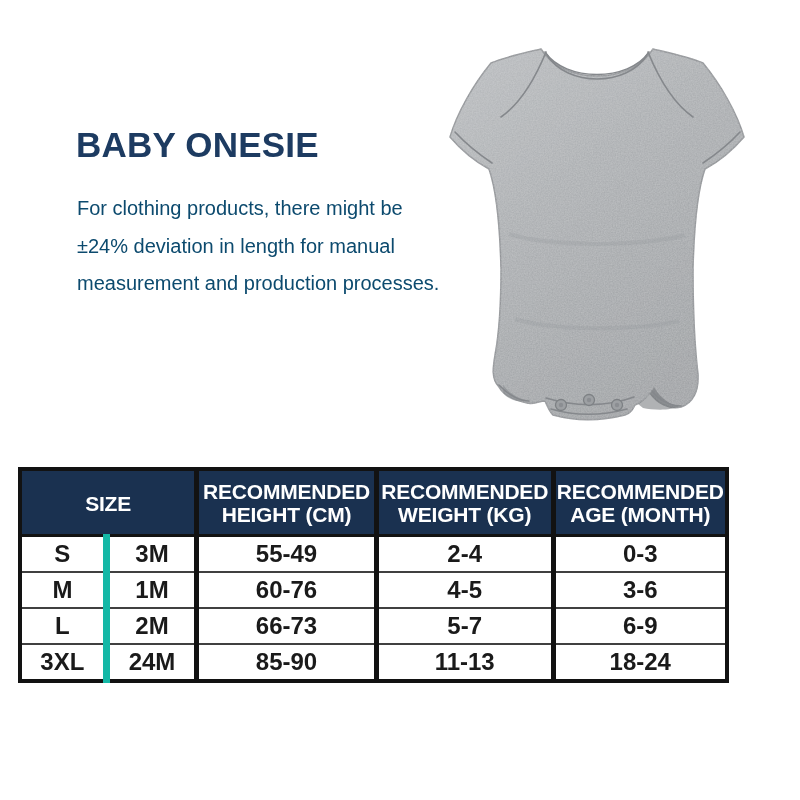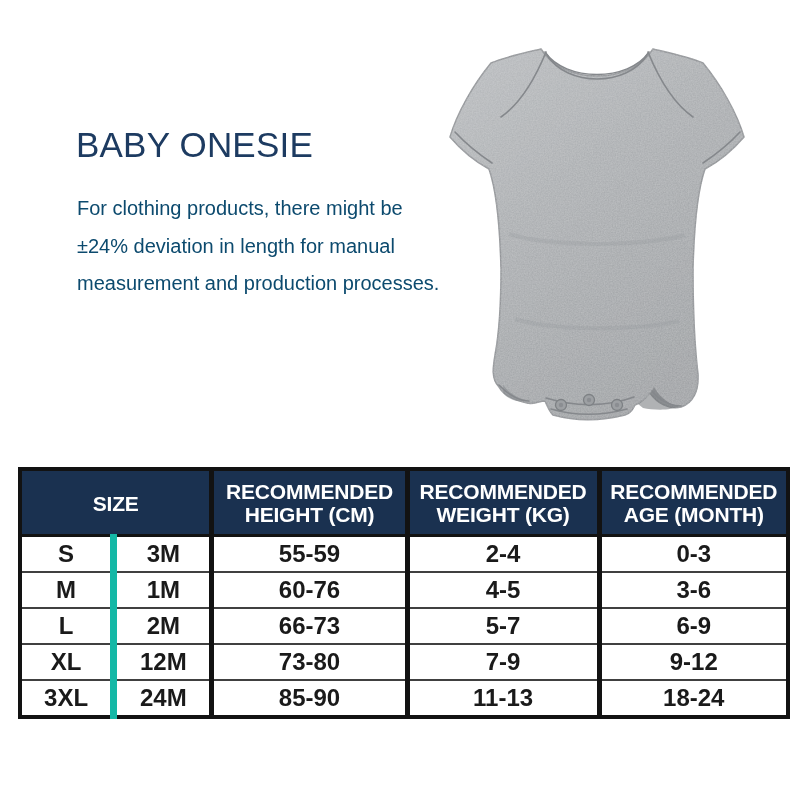--- a/index.html
+++ b/index.html
@@ -8,41 +8,41 @@
     width: 800px; height: 800px;
     background: #ffffff;
     position: relative;
     overflow: hidden;
     font-family: "Liberation Sans", sans-serif;
   }
 
   
   .page-title {
     position: absolute; left: 76px; top: 125px;
-    font-size: 35px; font-weight: normal;
+    font-size: 35px; font-weight: bold;
     color: #1d3b61; letter-spacing: 0.2px;
     white-space: nowrap;
   }
   .intro {
     position: absolute; left: 77px; top: 190px;
     font-size: 20px; color: #0c4a6e;
     line-height: 37.5px;
   }
   .intro .line { display: block; white-space: nowrap; }
 
   
   .onesie-wrap {
     position: absolute; left: 435px; top: 18px;
     width: 330px; height: 412px;
   }
   .onesie-wrap svg { width: 100%; height: 100%; display: block; }
 
   
   .table-wrap {
-    position: absolute; left: 18px; top: 467px; width: 772px;
+    position: absolute; left: 18px; top: 467px; width: 711px;
   }
   table.size-chart {
     width: 100%;
     border-collapse: collapse;
     table-layout: fixed;
     border: 4px solid #121212;
   }
   col.c-size1 { width: 12.2%; }
   col.c-size2 { width: 12.8%; }
   col.c-h     { width: 25.4%; }
@@ -186,46 +186,39 @@
         <th class="bl-strong">
           <span class="hl">RECOMMENDED</span>
           <span class="hl">AGE (MONTH)</span>
         </th>
       </tr>
     </thead>
     <tbody>
       <tr>
         <td>S</td>
         <td class="bl-sub">3M</td>
-        <td class="bl-strong">55-59</td>
+        <td class="bl-strong">55-49</td>
         <td class="bl-strong">2-4</td>
         <td class="bl-strong">0-3</td>
       </tr>
       <tr>
         <td>M</td>
         <td class="bl-sub">1M</td>
         <td class="bl-strong">60-76</td>
         <td class="bl-strong">4-5</td>
         <td class="bl-strong">3-6</td>
       </tr>
       <tr>
         <td>L</td>
         <td class="bl-sub">2M</td>
         <td class="bl-strong">66-73</td>
         <td class="bl-strong">5-7</td>
         <td class="bl-strong">6-9</td>
       </tr>
       <tr>
-        <td>XL</td>
-        <td class="bl-sub">12M</td>
-        <td class="bl-strong">73-80</td>
-        <td class="bl-strong">7-9</td>
-        <td class="bl-strong">9-12</td>
-      </tr>
-      <tr>
         <td>3XL</td>
         <td class="bl-sub">24M</td>
         <td class="bl-strong">85-90</td>
         <td class="bl-strong">11-13</td>
         <td class="bl-strong">18-24</td>
       </tr>
     </tbody>
   </table>
 </div>
 

